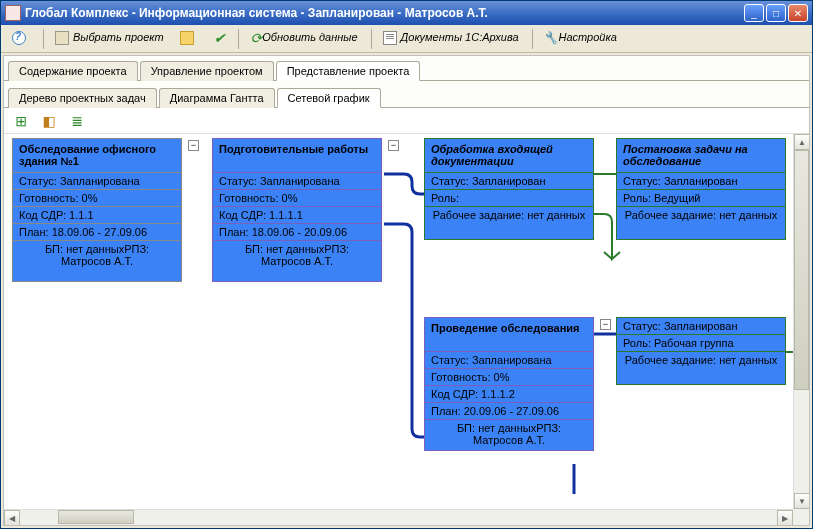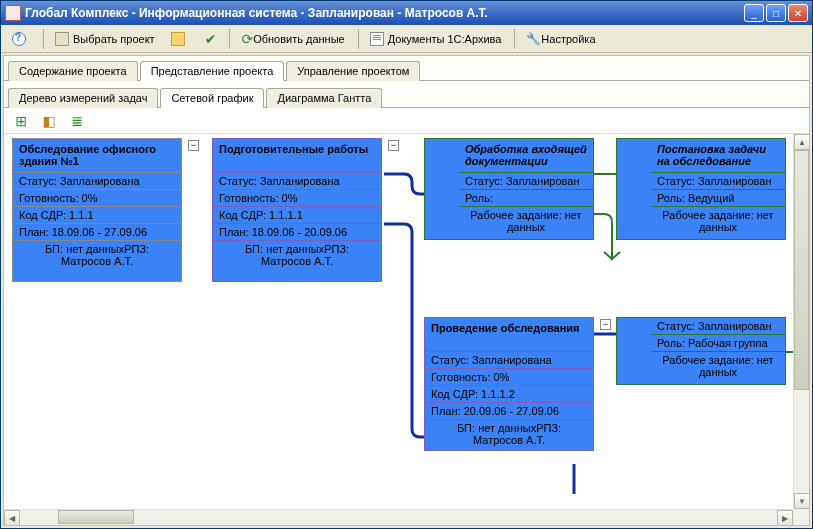--- a/index.html
+++ b/index.html
@@ -60,26 +60,27 @@
   .toolbar {
     height: 28px;
     background: #ece9d8;
     border-bottom: 1px solid #c0bca4;
     display: flex;
     align-items: center;
     padding: 0 4px;
   }
   .tbtn {
     display: flex;
-    align-items: center;
+    align-items: flex-start;
     padding: 2px 6px;
     margin-right: 2px;
     border: 1px solid transparent;
     cursor: pointer;
     height: 22px;
+    font-style: italic;
   }
   .tbtn .ic {
     width: 14px; height: 14px;
     display: inline-block;
     margin-right: 4px;
   }
   .sep {
     width: 1px; height: 20px;
     background: #aca899;
     margin: 0 4px;
@@ -200,21 +201,21 @@
   .node .nrow {
     padding: 2px 6px;
     border-bottom: 1px solid;
   }
   .node .nrow:last-child{border-bottom:none;text-align:center;}
   .node.gray { border-color:#888; }
   .node.gray .nhead,.node.gray .nrow{border-color:#888;}
   .node.purple { border-color:#7a5fbf; }
   .node.purple .nhead,.node.purple .nrow{border-color:#7a5fbf;}
   .node.green { border-color:#2a7a2a; }
-  .node.green .nhead,.node.green .nrow{border-color:#2a7a2a;margin-left:34px;}
+  .node.green .nhead,.node.green .nrow{border-color:#2a7a2a;}
   .togglebtn {
     position:absolute;
     width:11px;height:11px;
     border:1px solid #888;
     background:#fff;
     font-size:9px;
     line-height:9px;
     text-align:center;
     cursor:pointer;
   }
@@ -261,28 +262,28 @@
   <div class="tbtn">
     <span class="ic-tool">🔧</span>
     <span>Настройка</span>
   </div>
 </div>
 
 <div class="client">
 
   <div class="tabstrip">
     <div class="tab">Содержание проекта</div>
+    <div class="tab">Управление проектом</div>
     <div class="tab active">Представление проекта</div>
-    <div class="tab">Управление проектом</div>
   </div>
 
   <div class="tabstrip" style="padding-top:6px;">
-    <div class="tab">Дерево измерений задач</div>
+    <div class="tab">Дерево проектных задач</div>
+    <div class="tab">Диаграмма Гантта</div>
     <div class="tab active">Сетевой график</div>
-    <div class="tab">Диаграмма Гантта</div>
   </div>
 
   <div class="subtoolbar">
     <div class="sticon" style="color:#2a8a2a;">⊞</div>
     <div class="sticon" style="color:#c08020;">◧</div>
     <div class="sticon" style="color:#2a8a2a;">≣</div>
   </div>
 
   <div class="scrollarea">
     <div class="canvas">

